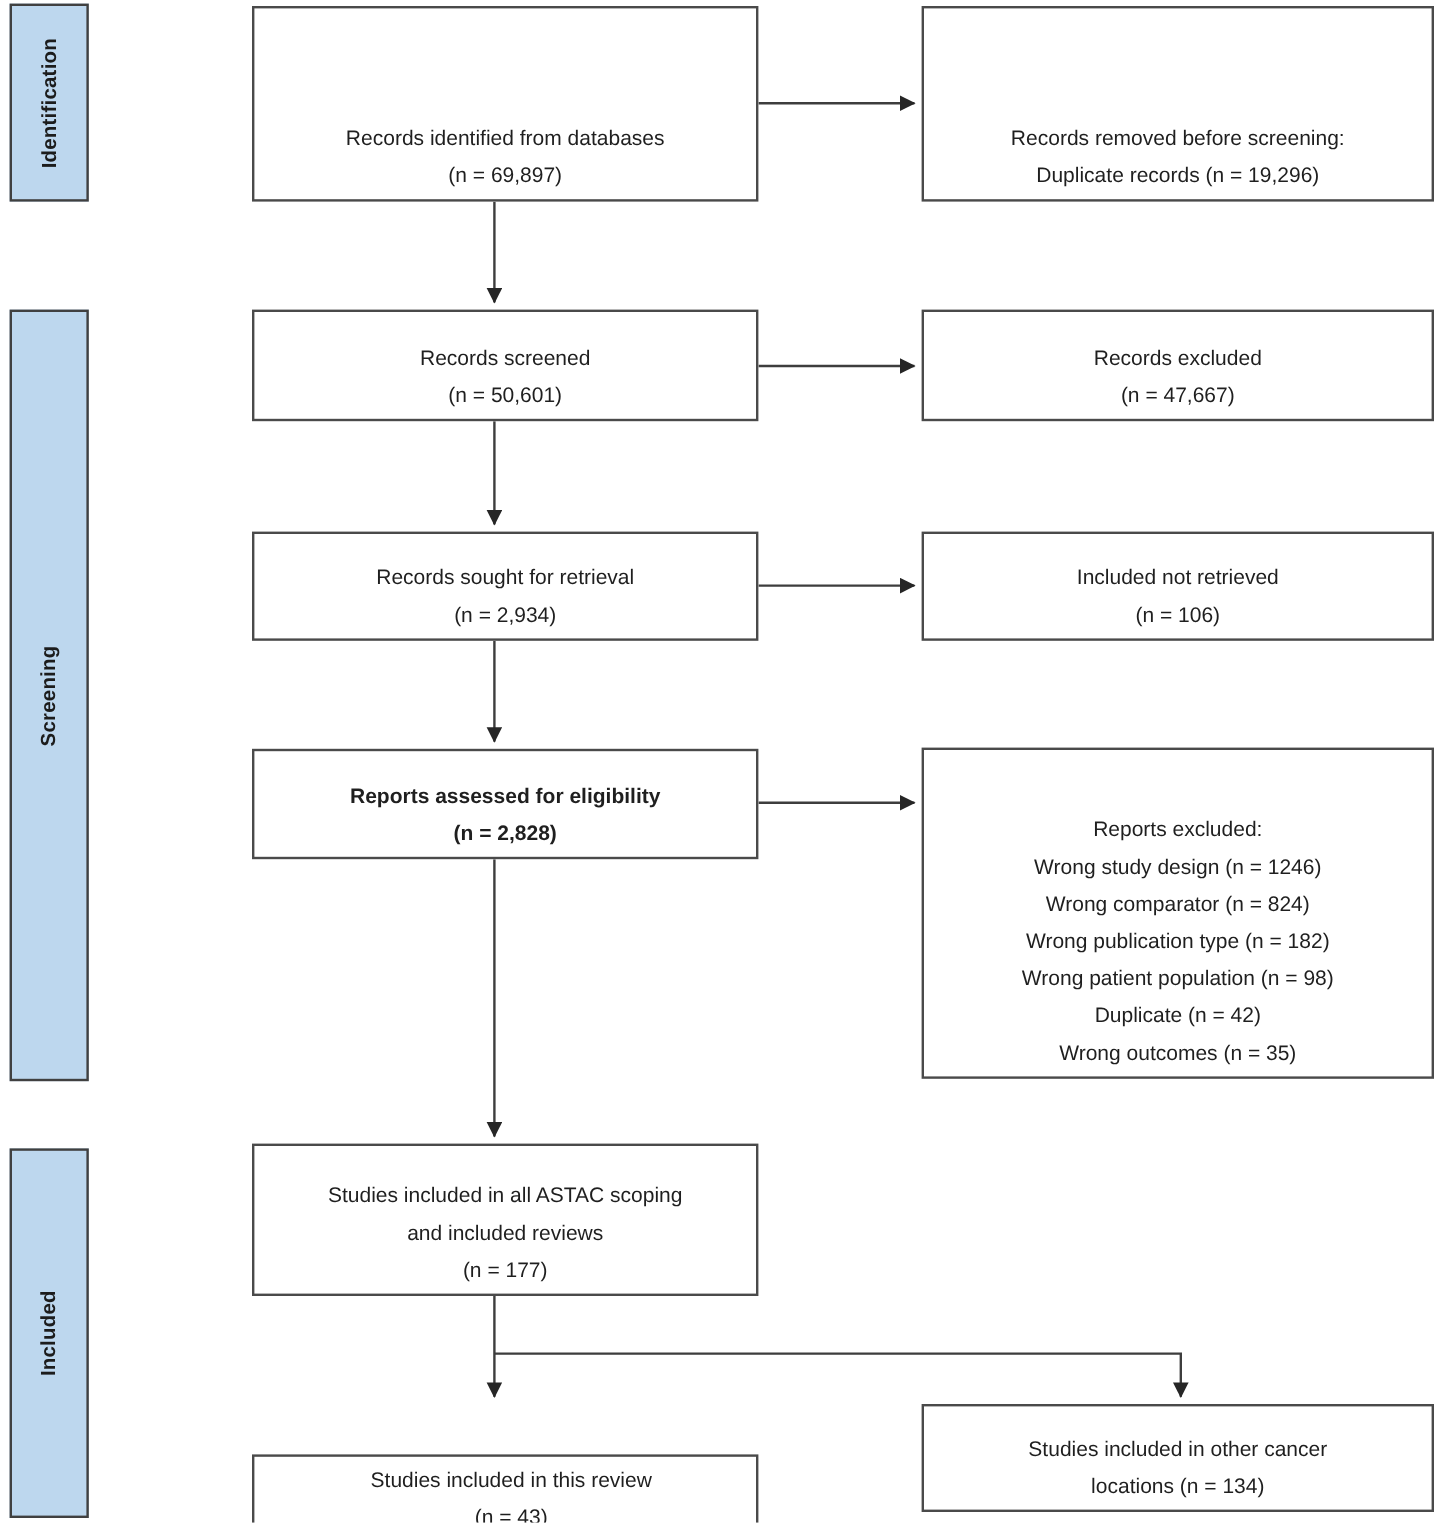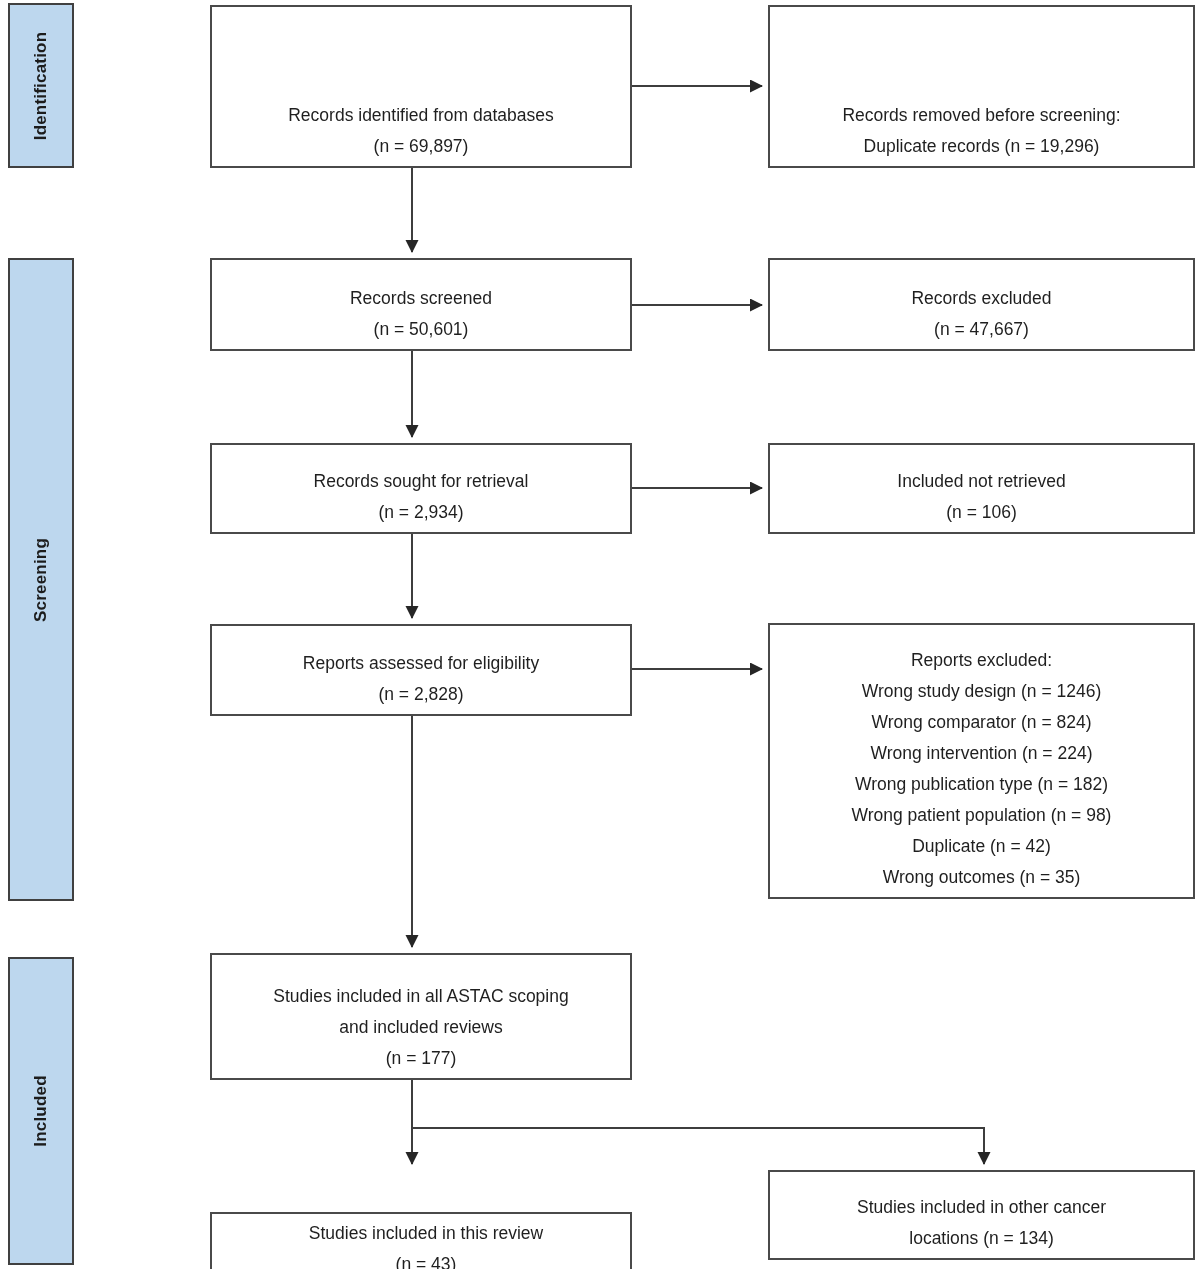--- a/index.html
+++ b/index.html
@@ -52,21 +52,21 @@
   
   .col-left  { left: 210px; width: 422px; }
   .col-right { left: 768px; width: 427px; }
 
   #box-identified      { top: 5px;    height: 163px; }
   #box-removed         { top: 5px;    height: 163px; }
   #box-screened        { top: 258px;  height: 93px;  }
   #box-excluded        { top: 258px;  height: 93px;  }
   #box-sought          { top: 443px;  height: 91px;  }
   #box-not-retrieved   { top: 443px;  height: 91px;  }
-  #box-assessed        { top: 624px;  height: 92px;  }
+  #box-assessed        { top: 624px;  height: 92px; font-weight: bold;  }
   #box-reports-excluded{ top: 623px;  height: 276px; }
   #box-astac           { top: 953px;  height: 127px; }
   #box-this-review     { top: 1212px; height: 74px; padding-left: 20px;  }
   #box-other-cancer    { top: 1170px; height: 90px;  }
 
   
   .stage {
     position: absolute;
     left: 8px;
     width: 66px;
@@ -153,21 +153,20 @@
   </div>
 
   <div class="box col-left" id="box-assessed">
     <div class="line">Reports assessed for eligibility</div>
     <div class="line">(n = 2,828)</div>
   </div>
   <div class="box col-right" id="box-reports-excluded">
     <div class="line">Reports excluded:</div>
     <div class="line">Wrong study design (n = 1246)</div>
     <div class="line">Wrong comparator (n = 824)</div>
-    <div class="line">Wrong intervention (n = 224)</div>
     <div class="line">Wrong publication type (n = 182)</div>
     <div class="line">Wrong patient population (n = 98)</div>
     <div class="line">Duplicate (n = 42)</div>
     <div class="line">Wrong outcomes (n = 35)</div>
   </div>
 
   <div class="box col-left" id="box-astac">
     <div class="line">Studies included in all ASTAC scoping</div>
     <div class="line">and included reviews</div>
     <div class="line">(n = 177)</div>

